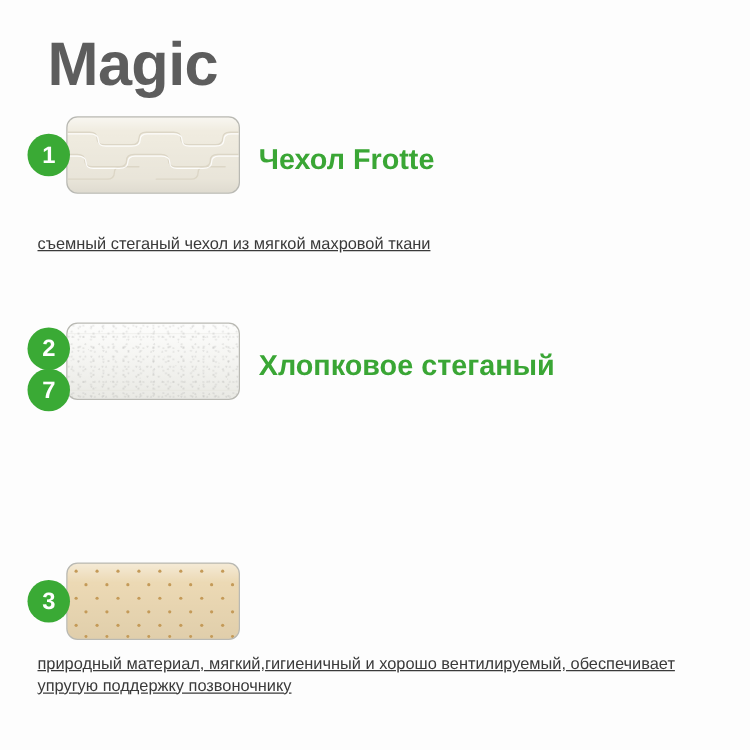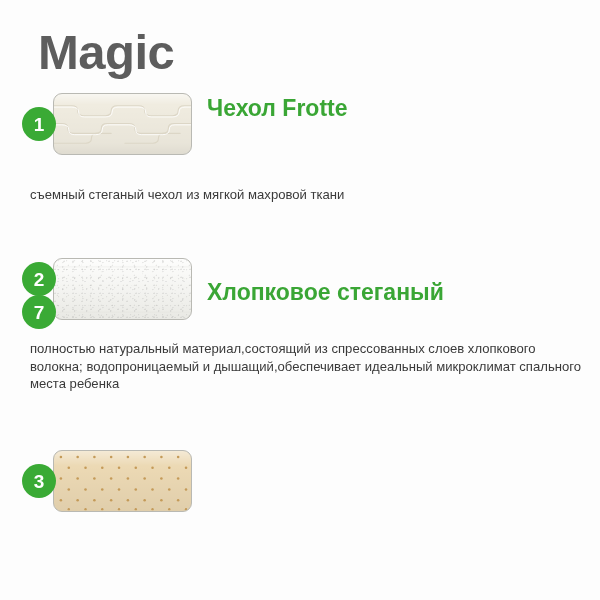--- a/index.html
+++ b/index.html
@@ -141,20 +141,21 @@
 
   
   .desc {
     position: absolute;
     left: 30px;
     font-size: 13.1px;
     color: #3a3a3a;
     line-height: 17.5px;
     width: 560px;
     white-space: pre-line;
+    text-decoration: underline;
   }
 </style>
 </head>
 <body>
 
 <div class="page">
 
   <div class="brand">Magic</div>
 
   <div class="section" style="top:93px;">
@@ -170,21 +171,21 @@
           </g>
           <g fill="none" stroke="#ffffff" stroke-width="1" stroke-linecap="round" opacity="0.85">
             <path d="M-4 13.3 H18 Q25 13.3 25 18.3 Q25 23.3 31 23.3 H52 Q59 23.3 59 18.3 Q59 13.3 65 13.3 H86 Q93 13.3 93 18.3 Q93 23.3 99 23.3 H120 Q127 23.3 127 18.3 Q127 13.3 133 13.3 H145"></path>
             <path d="M-4 31.3 H8 Q15 31.3 15 36.3 Q15 41.3 21 41.3 H42 Q49 41.3 49 36.3 Q49 31.3 55 31.3 H76 Q83 31.3 83 36.3 Q83 41.3 89 41.3 H110 Q117 41.3 117 36.3 Q117 31.3 123 31.3 H145"></path>
           </g>
         </svg>
       </div>
 
       <div class="badge badge-single">1</div>
 
-      <div class="heading" style="top:4px;text-align:right;">Чехол Frotte</div>
+      <div class="heading" style="top:23px;text-align:right;">Чехол Frotte</div>
     </div>
   </div>
 
   <div class="desc" style="top:186px;">съемный стеганый чехол из мягкой махровой ткани</div>
 
   <div class="section" style="top:258px;">
     <div class="row">
 
       <div class="swatch swatch-cotton">
         <svg class="fleck" viewBox="0 0 139 62" preserveAspectRatio="none">
@@ -224,21 +225,20 @@
         </svg>
       </div>
 
       <div class="badge badge-stack-top">2</div>
       <div class="badge badge-stack-bottom">7</div>
 
       <div class="heading" style="top:23px;">Хлопковое стеганый</div>
     </div>
   </div>
 
-  <div class="desc" style="top:340px;">полностью натуральный материал,состоящий из спрессованных слоев хлопкового волокна; водопроницаемый и  дышащий,обеспечивает идеальный микроклимат спального места ребенка</div>
 
   <div class="section" style="top:450px;">
     <div class="row">
 
       <div class="swatch swatch-latex">
         <svg class="perf" viewBox="0 0 139 62" preserveAspectRatio="none">
           <g fill="#c49a58">
             <circle cx="7" cy="6" r="1.3"></circle>
               <circle cx="24" cy="6" r="1.3"></circle>
               <circle cx="41" cy="6" r="1.3"></circle>
@@ -294,14 +294,15 @@
               <circle cx="134" cy="59" r="1.2"></circle>
           </g>
         </svg>
       </div>
 
       <div class="badge badge-single">3</div>
 
     </div>
   </div>
 
+  <div class="desc" style="top:522px;">природный материал, мягкий,гигиеничный и  хорошо вентилируемый, обеспечивает упругую поддержку позвоночнику</div>
 
 </div>
 
 </body></html>

